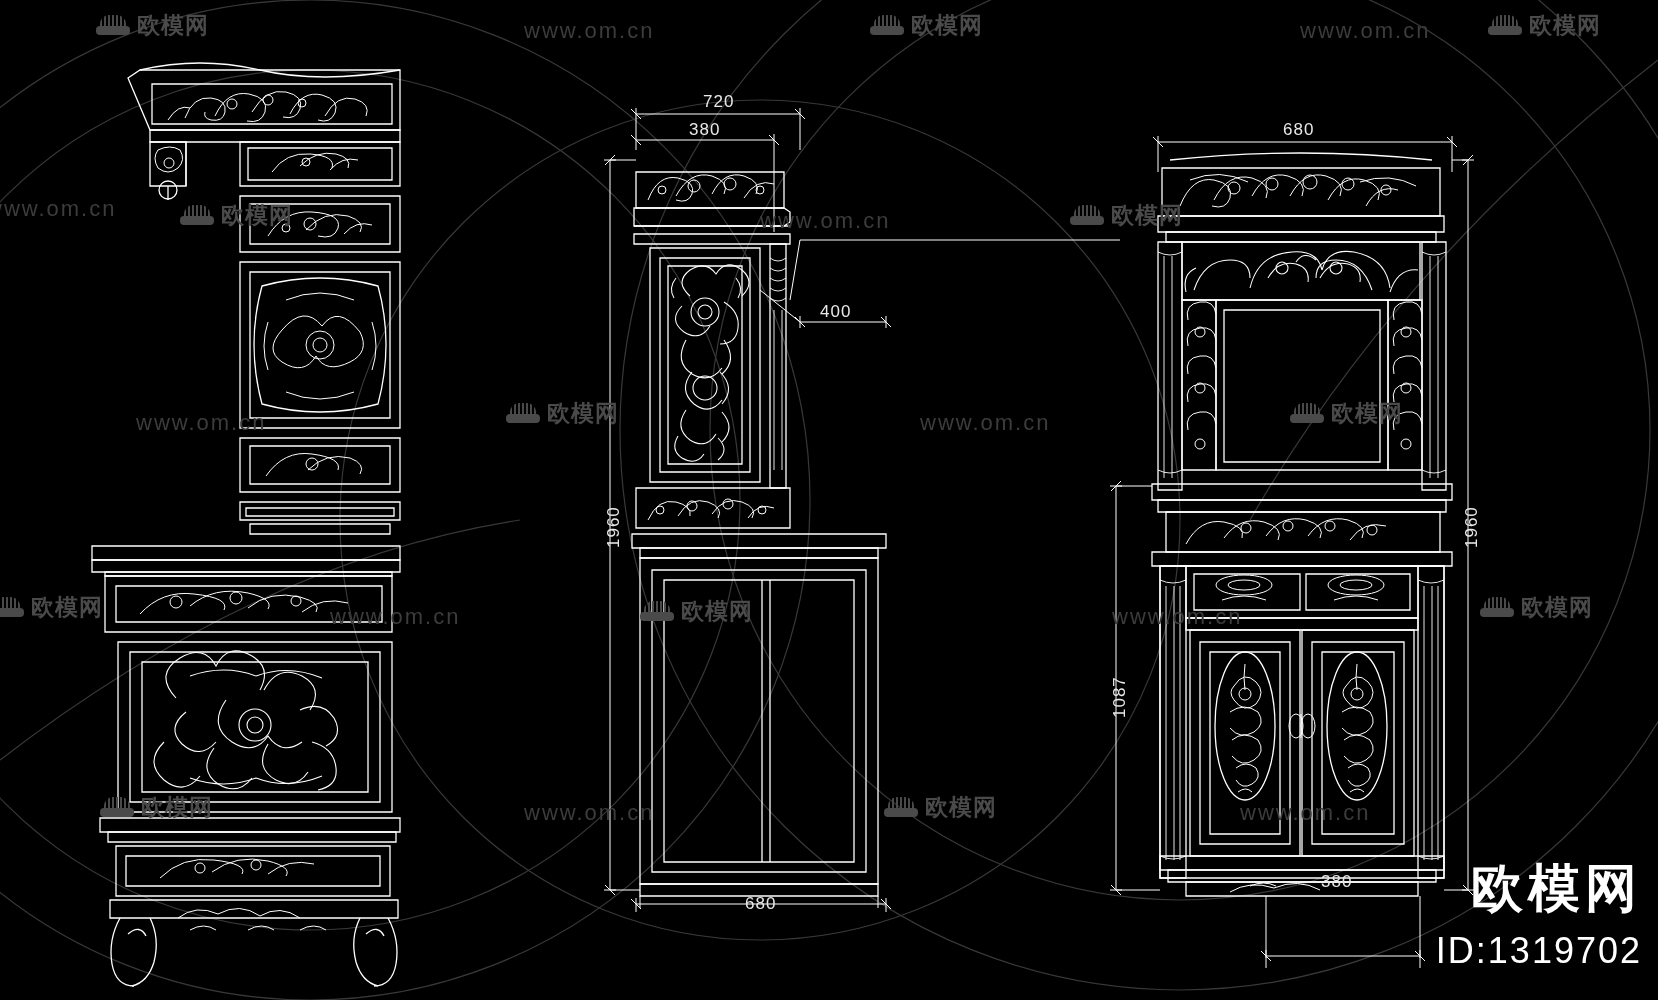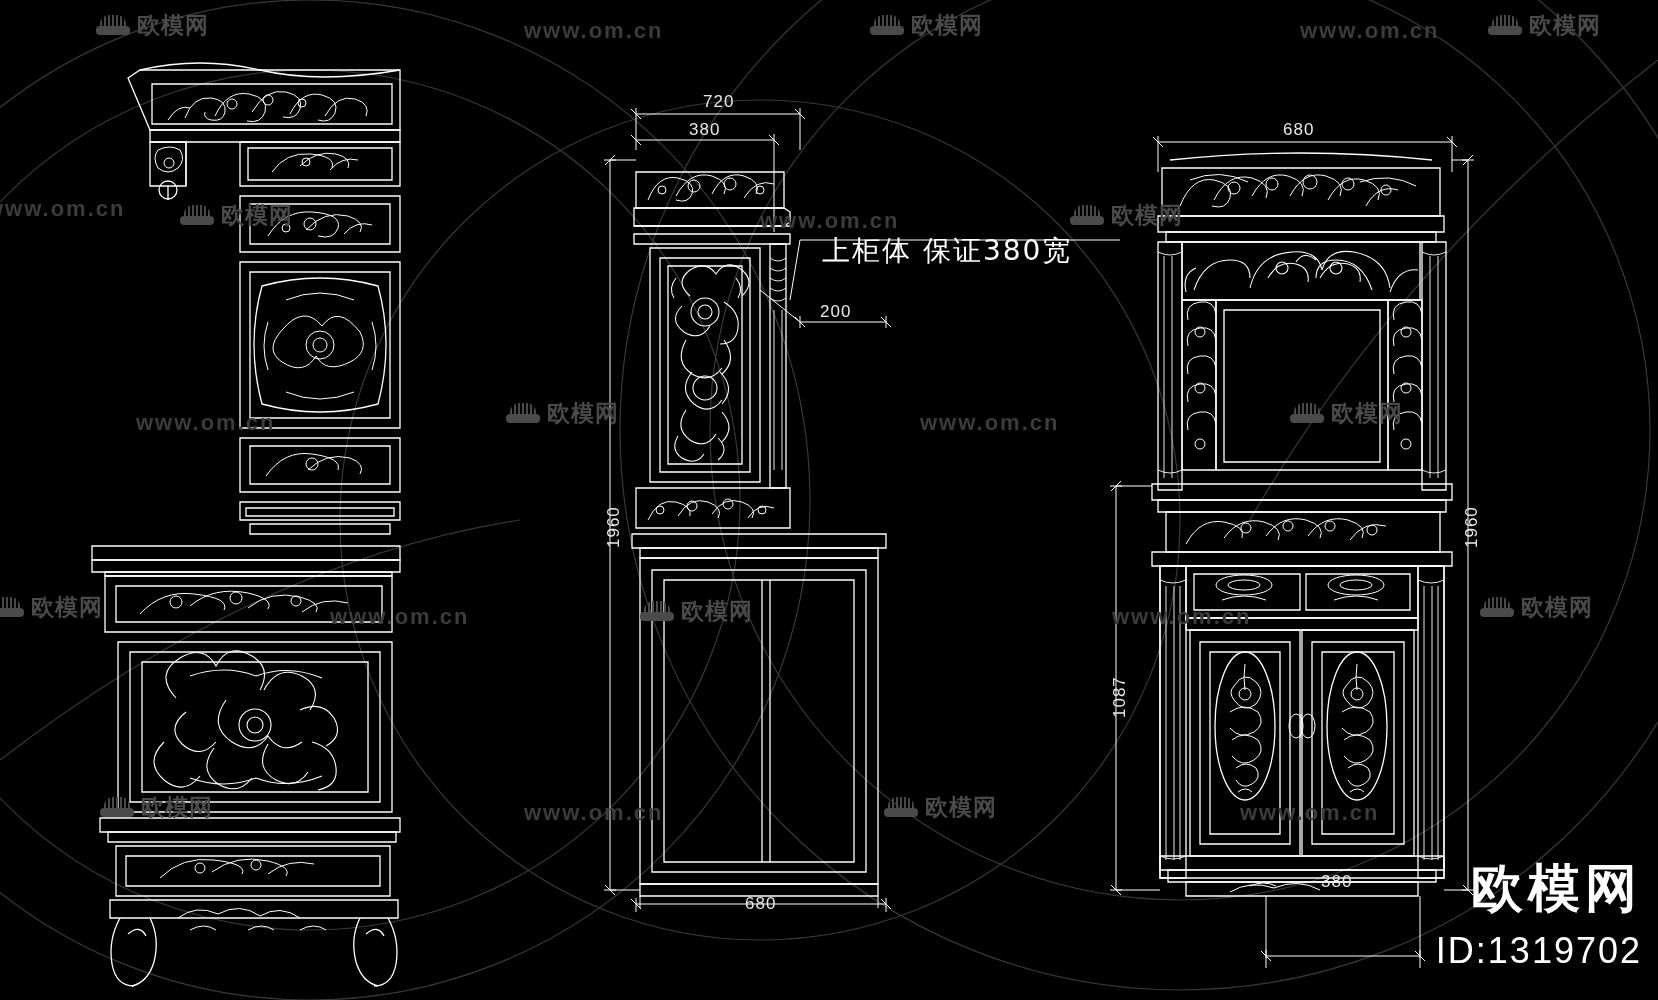--- a/index.html
+++ b/index.html
@@ -10,21 +10,21 @@
   
   .wm{position:absolute;display:flex;align-items:center;gap:7px;
       color:#4a4a4a;font-size:23px;font-weight:700;letter-spacing:1px;
       white-space:nowrap;pointer-events:none;user-select:none;}
   .wm .sofa{width:34px;height:22px;position:relative;flex:0 0 auto;}
   .wm .sofa:before{content:"";position:absolute;left:4px;top:0;width:26px;height:13px;
       background:repeating-linear-gradient(to right,#4a4a4a 0 2px,transparent 2px 4px);
       border-radius:9px 9px 0 0;}
   .wm .sofa:after{content:"";position:absolute;left:0;top:11px;width:34px;height:9px;
       background:#4a4a4a;border-radius:4px;}
-  .wmurl{position:absolute;color:#3c3c3c;font-size:22px;font-weight:700;
+  .wmurl{position:absolute;color:#3c3c3c;font-size:22px;font-weight:400;
       letter-spacing:2px;white-space:nowrap;pointer-events:none;user-select:none;}
   
   .dim{position:absolute;color:#e8e8e8;font-size:17px;letter-spacing:1px;
        white-space:nowrap;font-family:"Liberation Sans",sans-serif;}
   .dim.vert{transform-origin:0 0;transform:rotate(-90deg);}
   .note{position:absolute;color:#fff;font-size:28px;letter-spacing:2px;white-space:nowrap;
         font-family:"DejaVu Sans","Liberation Sans",sans-serif;}
   
   #brand{position:absolute;right:16px;bottom:76px;color:#fff;font-size:52px;
          font-weight:700;letter-spacing:5px;white-space:nowrap;
@@ -502,30 +502,29 @@
         <path d="M1420 950 L1420 968"></path>
       <path d="M1261 951 L1271 961"></path>
         <path d="M1415 951 L1425 961"></path>
       <path d="M1266 896 L1266 958"></path>
         <path d="M1420 896 L1420 958"></path>
     </g>
   </svg>
 
   <div class="dim" style="left:703px;top:92px;">720</div>
   <div class="dim" style="left:689px;top:120px;">380</div>
-  <div class="dim" style="left:820px;top:302px;">200</div>
+  <div class="dim" style="left:820px;top:302px;">400</div>
   <div class="dim vert" style="left:604px;top:548px;">1960</div>
   <div class="dim" style="left:745px;top:894px;">680</div>
 
   <div class="dim" style="left:1283px;top:120px;">680</div>
   <div class="dim vert" style="left:1462px;top:548px;">1960</div>
   <div class="dim vert" style="left:1110px;top:718px;">1087</div>
   <div class="dim" style="left:1321px;top:872px;">380</div>
 
-  <div class="note" style="left:822px;top:232px;">上柜体  保证380宽</div>
 
   <div class="wm" style="left:96px;top:10px;">
     <span class="sofa"></span>
     <span>欧模网</span>
   </div>
   <div class="wm" style="left:870px;top:10px;">
     <span class="sofa"></span>
     <span>欧模网</span>
   </div>
   <div class="wm" style="left:1488px;top:10px;">

